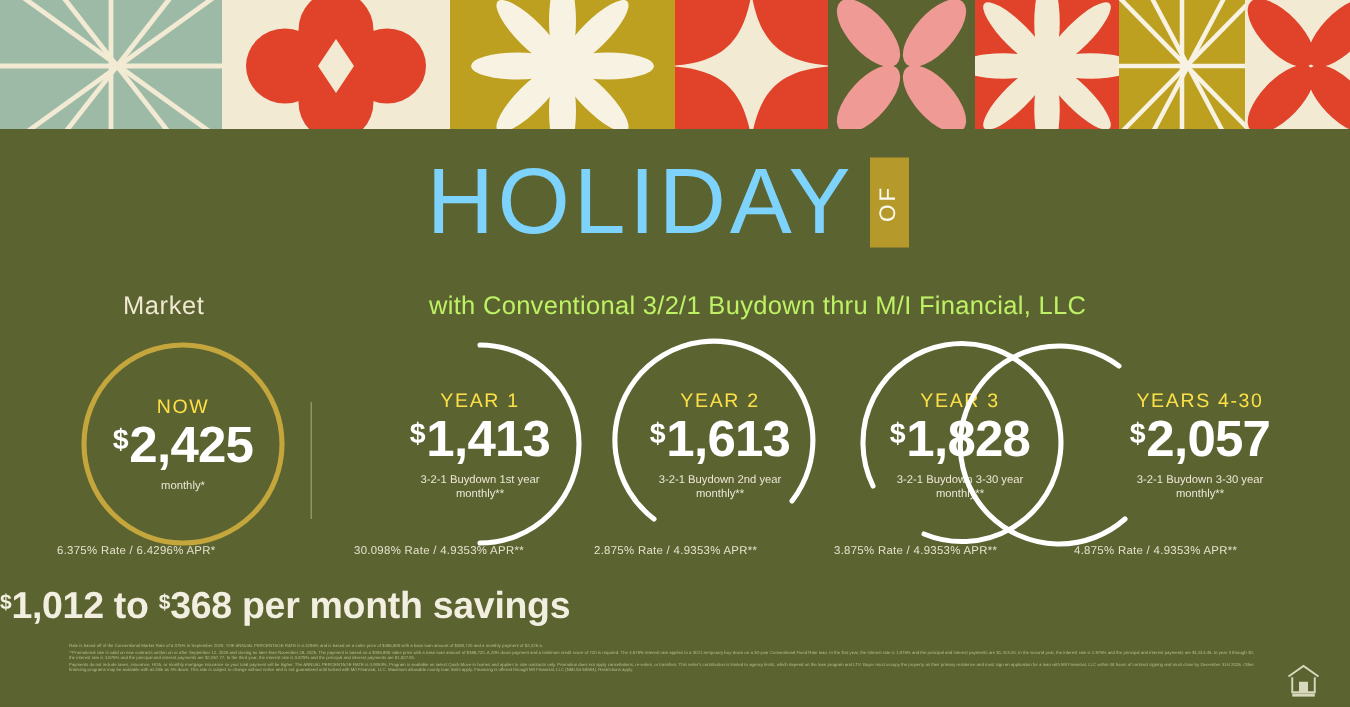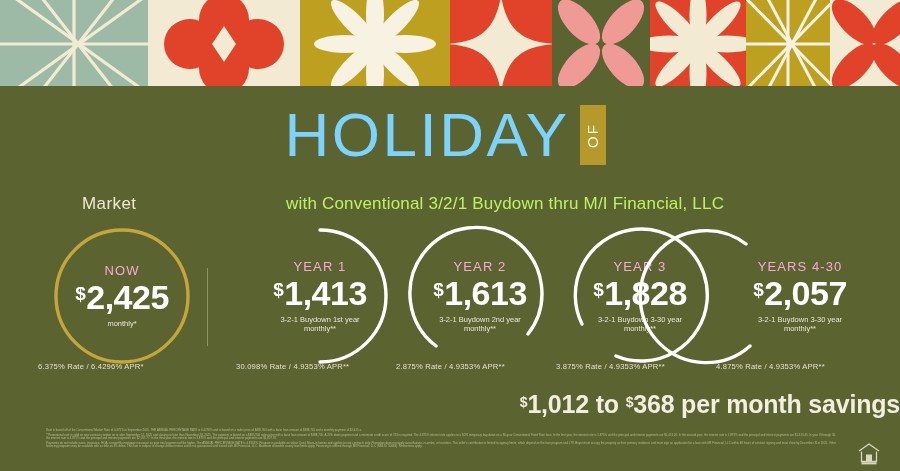--- a/index.html
+++ b/index.html
@@ -52,40 +52,40 @@
   .cards{position:absolute;left:0;top:222px;width:900px;height:160px;}
   .card{position:absolute;top:0;width:168px;height:160px;}
   .ring{position:absolute;left:0;top:0;width:168px;height:148px;}
   .ring svg{display:block;width:100%;height:100%;overflow:visible;}
   .card-body{
     position:absolute;left:0;top:0;width:168px;height:148px;
     display:flex;flex-direction:column;align-items:center;justify-content:center;
     text-align:center;
   }
   .card-term{
-    font-size:13px;color:#f9a8d4;letter-spacing:1.1px;margin-bottom:1px;
+    font-size:13px;color:#fde047;letter-spacing:1.1px;margin-bottom:1px;
   }
   .card-price{
     font-size:34px;line-height:36px;font-weight:bold;color:#ffffff;letter-spacing:-.5px;
     display:flex;align-items:flex-start;justify-content:center;
   }
   .card-price .dollar{font-size:19px;line-height:19px;font-weight:bold;margin-top:5px;margin-right:1px;}
   .card-note{
     font-size:7.5px;color:#ece7d6;line-height:9.5px;margin-top:4px;max-width:108px;
   }
   .card-rate{
     position:absolute;left:0;top:140px;width:168px;text-align:left;
     font-size:7.6px;color:#e6e1cd;letter-spacing:.2px;
   }
   .card.now .card-term{font-size:13px;}
   .card.now .card-price{font-size:34px;}
 
   
   .savings{
-    position:absolute;left:0;top:390px;width:900px;text-align:right;
+    position:absolute;left:0;top:390px;width:900px;text-align:left;
     font-size:25px;font-weight:bold;color:#f2eee0;letter-spacing:-.2px;
   }
   .savings .dollar{font-size:14px;vertical-align:6px;font-weight:bold;}
 
   
   .disclaimer{
     position:absolute;left:46px;top:429px;width:790px;
     font-size:2.9px;line-height:3.45px;color:#b9bd92;text-align:justify;
     letter-spacing:0px;
   }

